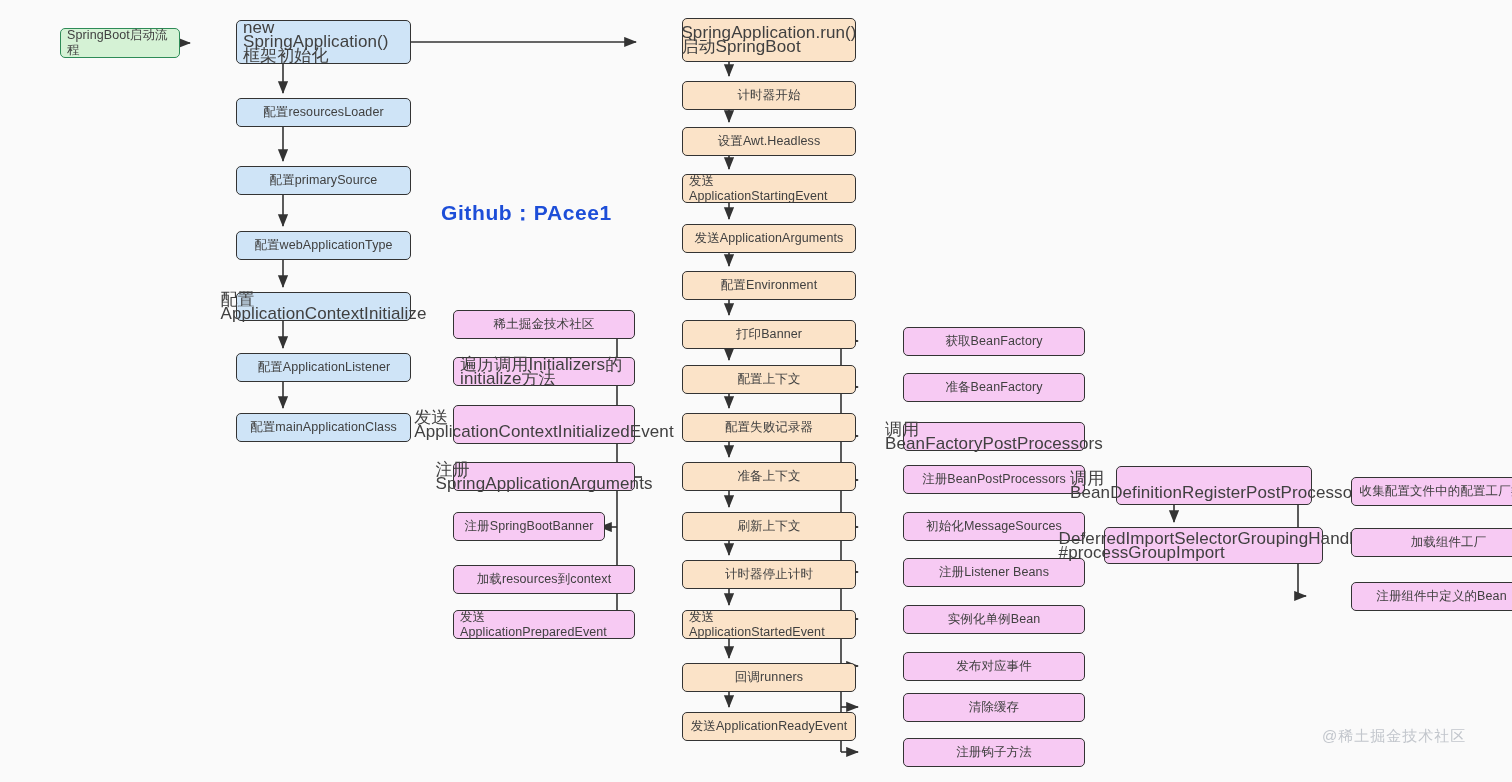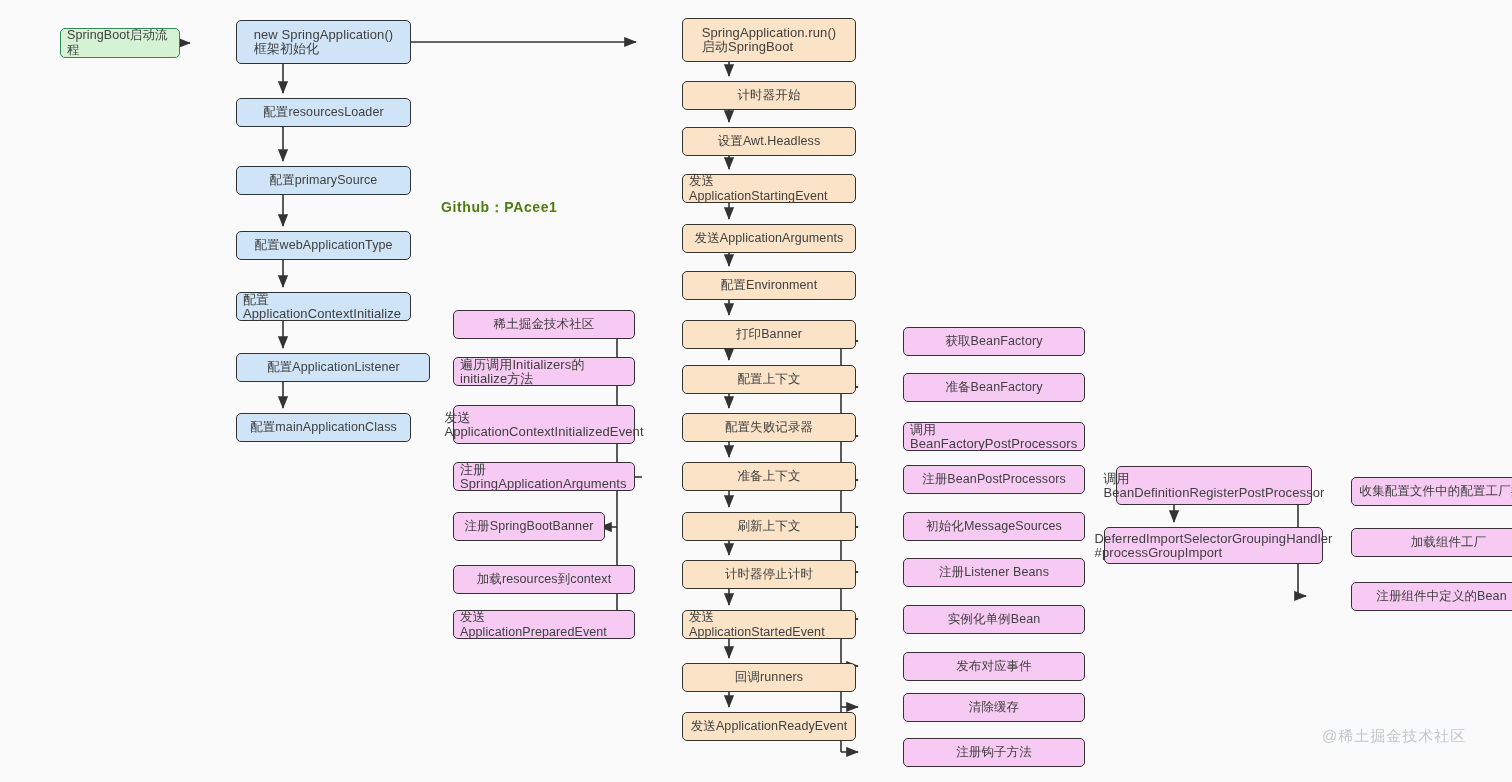--- a/index.html
+++ b/index.html
@@ -27,27 +27,27 @@
     line-height: 15px;
     padding: 2px 6px;
     white-space: pre-line;
     letter-spacing: 0.1px;
     margin-left: 40px;
   }
   .green { background: #d5f2d5; border-color: #2e8b57; }
   .blue  { background: #cfe4f7; }
   .orange{ background: #fbe3c8; }
   .pink  { background: #f7caf3; }
-  .node.small { font-size: 13px; line-height: 14px; }
+  .node.small { font-size: 17px; line-height: 14px; }
 
   .plain-label {
     position: absolute;
-    font-size: 14px;
+    font-size: 21px;
     font-weight: bold;
-    color: #4d7c0f;
+    color: #1d4ed8;
     letter-spacing: 0.6px;
     white-space: nowrap;
   }
   .watermark {
     position: absolute;
     font-size: 15px;
     color: #c2c6cc;
     white-space: nowrap;
     letter-spacing: 1px;
   }
@@ -142,21 +142,21 @@
   <div class="plain-label" style="left: 441px; top: 199px;">Github：PAcee1</div>
   <div class="watermark" style="left: 1322px; top: 727px;">@稀土掘金技术社区</div>
 
 <div class="node green" style="left: 20px; top: 28px; width: 120px; height: 30px;"><span>SpringBoot启动流程</span></div>
     <div class="node blue small" style="left: 196px; top: 20px; width: 175px; height: 44px;"><span>new SpringApplication()
 框架初始化</span></div>
     <div class="node blue" style="left: 196px; top: 98px; width: 175px; height: 29px;"><span>配置resourcesLoader</span></div>
     <div class="node blue" style="left: 196px; top: 166px; width: 175px; height: 29px;"><span>配置primarySource</span></div>
     <div class="node blue" style="left: 196px; top: 231px; width: 175px; height: 29px;"><span>配置webApplicationType</span></div>
     <div class="node blue small" style="left: 196px; top: 292px; width: 175px; height: 29px;"><span>配置ApplicationContextInitialize</span></div>
-    <div class="node blue" style="left: 196px; top: 353px; width: 194px; height: 29px; padding-left: 7px;"><span>配置ApplicationListener</span></div>
+    <div class="node blue" style="left: 196px; top: 353px; width: 175px; height: 29px; padding-left: 7px;"><span>配置ApplicationListener</span></div>
     <div class="node blue" style="left: 196px; top: 413px; width: 175px; height: 29px;"><span>配置mainApplicationClass</span></div>
     <div class="node orange small" style="left: 642px; top: 18px; width: 174px; height: 44px;"><span>SpringApplication.run()
 启动SpringBoot</span></div>
     <div class="node orange" style="left: 642px; top: 81px; width: 174px; height: 29px;"><span>计时器开始</span></div>
     <div class="node orange" style="left: 642px; top: 127px; width: 174px; height: 29px;"><span>设置Awt.Headless</span></div>
     <div class="node orange" style="left: 642px; top: 174px; width: 174px; height: 29px;"><span>发送ApplicationStartingEvent</span></div>
     <div class="node orange" style="left: 642px; top: 224px; width: 174px; height: 29px;"><span>发送ApplicationArguments</span></div>
     <div class="node orange" style="left: 642px; top: 271px; width: 174px; height: 29px;"><span>配置Environment</span></div>
     <div class="node orange" style="left: 642px; top: 320px; width: 174px; height: 29px;"><span>打印Banner</span></div>
     <div class="node orange" style="left: 642px; top: 365px; width: 174px; height: 29px;"><span>配置上下文</span></div>

